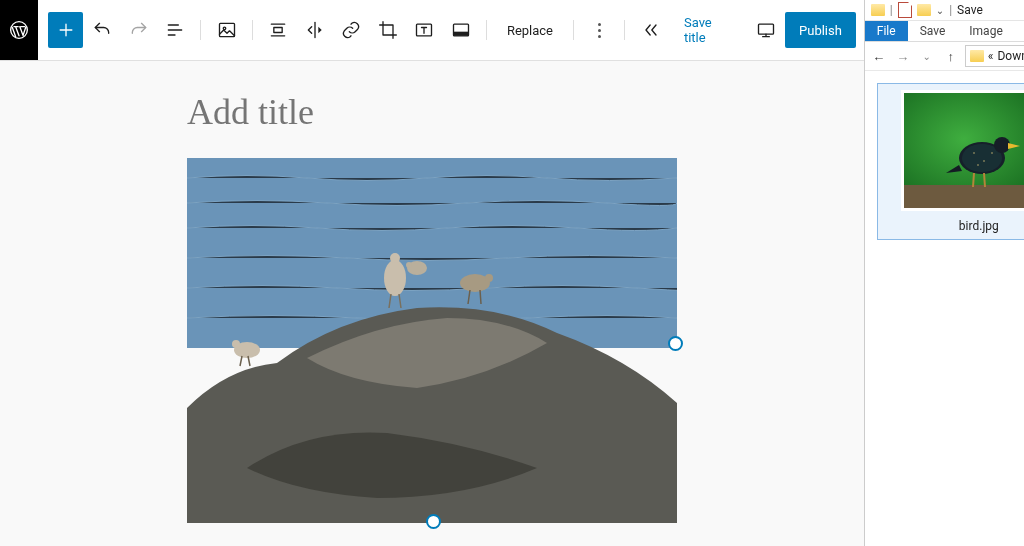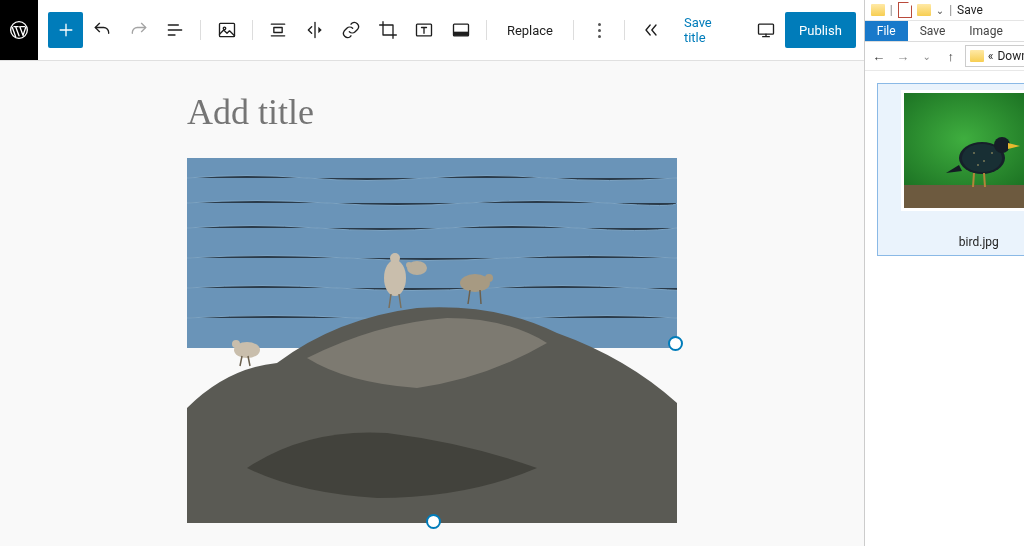--- a/index.html
+++ b/index.html
@@ -53,21 +53,21 @@
   .addr{height:24px;display:flex;align-items:center;gap:4px;padding:2px 4px;border-bottom:1px solid #e8e8e8}
   .navbtn{width:20px;height:20px;display:flex;align-items:center;justify-content:center;color:#888}
   .navbtn.enabled{color:#333}
   .path{flex:1;height:20px;border:1px solid #ccc;display:flex;align-items:center;font-size:12px;padding:0 4px;gap:4px;background:#fff}
   .path .folder-ico{width:14px;height:12px;background:linear-gradient(#ffe9a6,#f7ce52);border-radius:1px}
 
   
   .files{flex:1;padding:12px;}
   .thumb{width:190px;border:1px solid #8ab9e6;background:#eaf3fc;padding:6px;display:flex;flex-direction:column;align-items:center}
   .thumb .img{width:150px;height:115px;background:#1b7a1b;position:relative;border:3px solid #fff}
-  .thumb .label{font-size:12px;margin-top:24px;color:#222}
+  .thumb .label{font-size:12px;margin-top:8px;color:#222}
 </style>
 </head>
 <body>
 
 <div class="app">
 
   <div class="editor">
     <div class="toolbar">
       <div class="wp-logo">
         <div class="btn logo">

